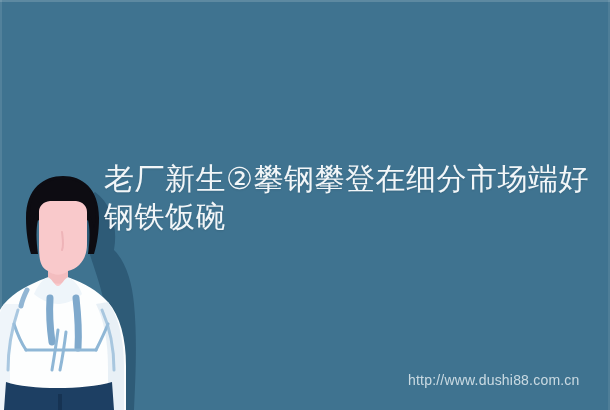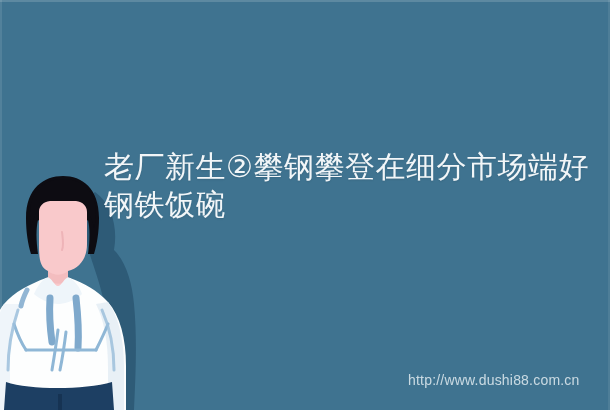--- a/index.html
+++ b/index.html
@@ -32,21 +32,21 @@
     position: absolute;
     right: 0; top: 0;
     width: 2px; height: 410px;
     background: rgba(255,255,255,0.08);
   }
 
   
   .headline {
     position: absolute;
     left: 104px;
-    top: 148px;
+    top: 160px;
     width: 498px;
     color: #f2f6f8;
     font-size: 30px;
     line-height: 38px;
     letter-spacing: 0.5px;
     font-weight: 400;
     white-space: normal;
     text-shadow: 0 1px 2px rgba(0,0,0,0.10);
   }
 

